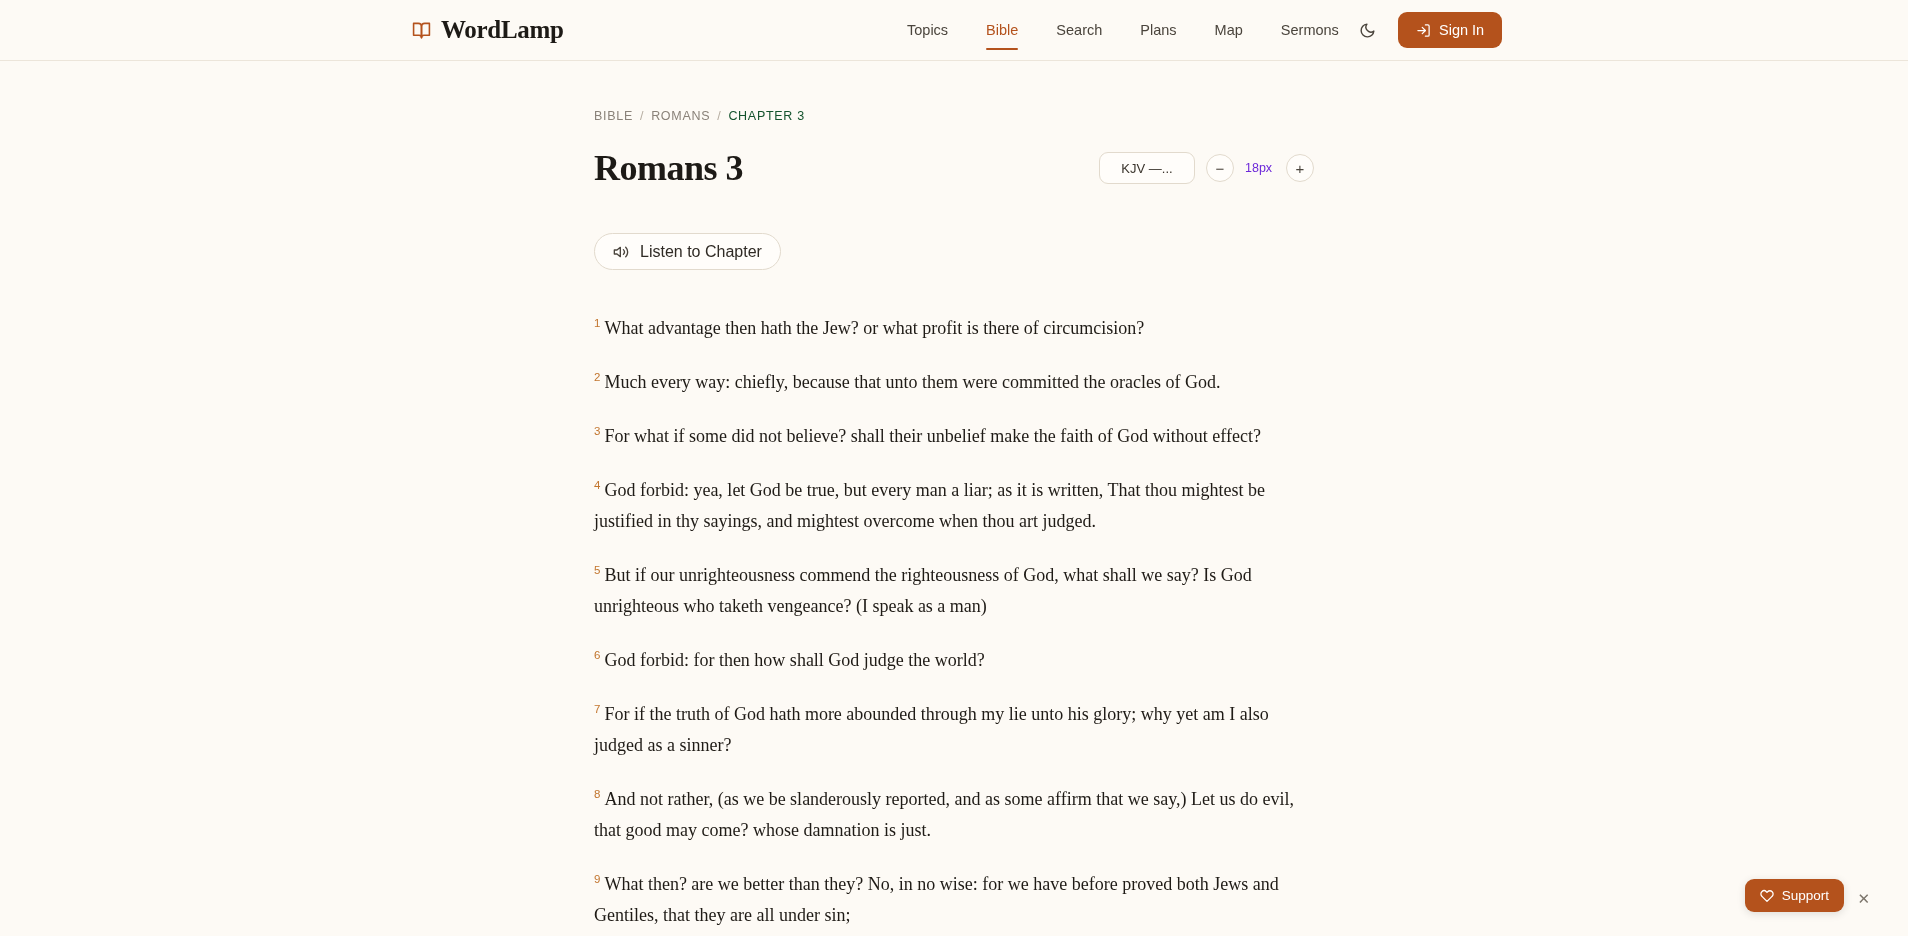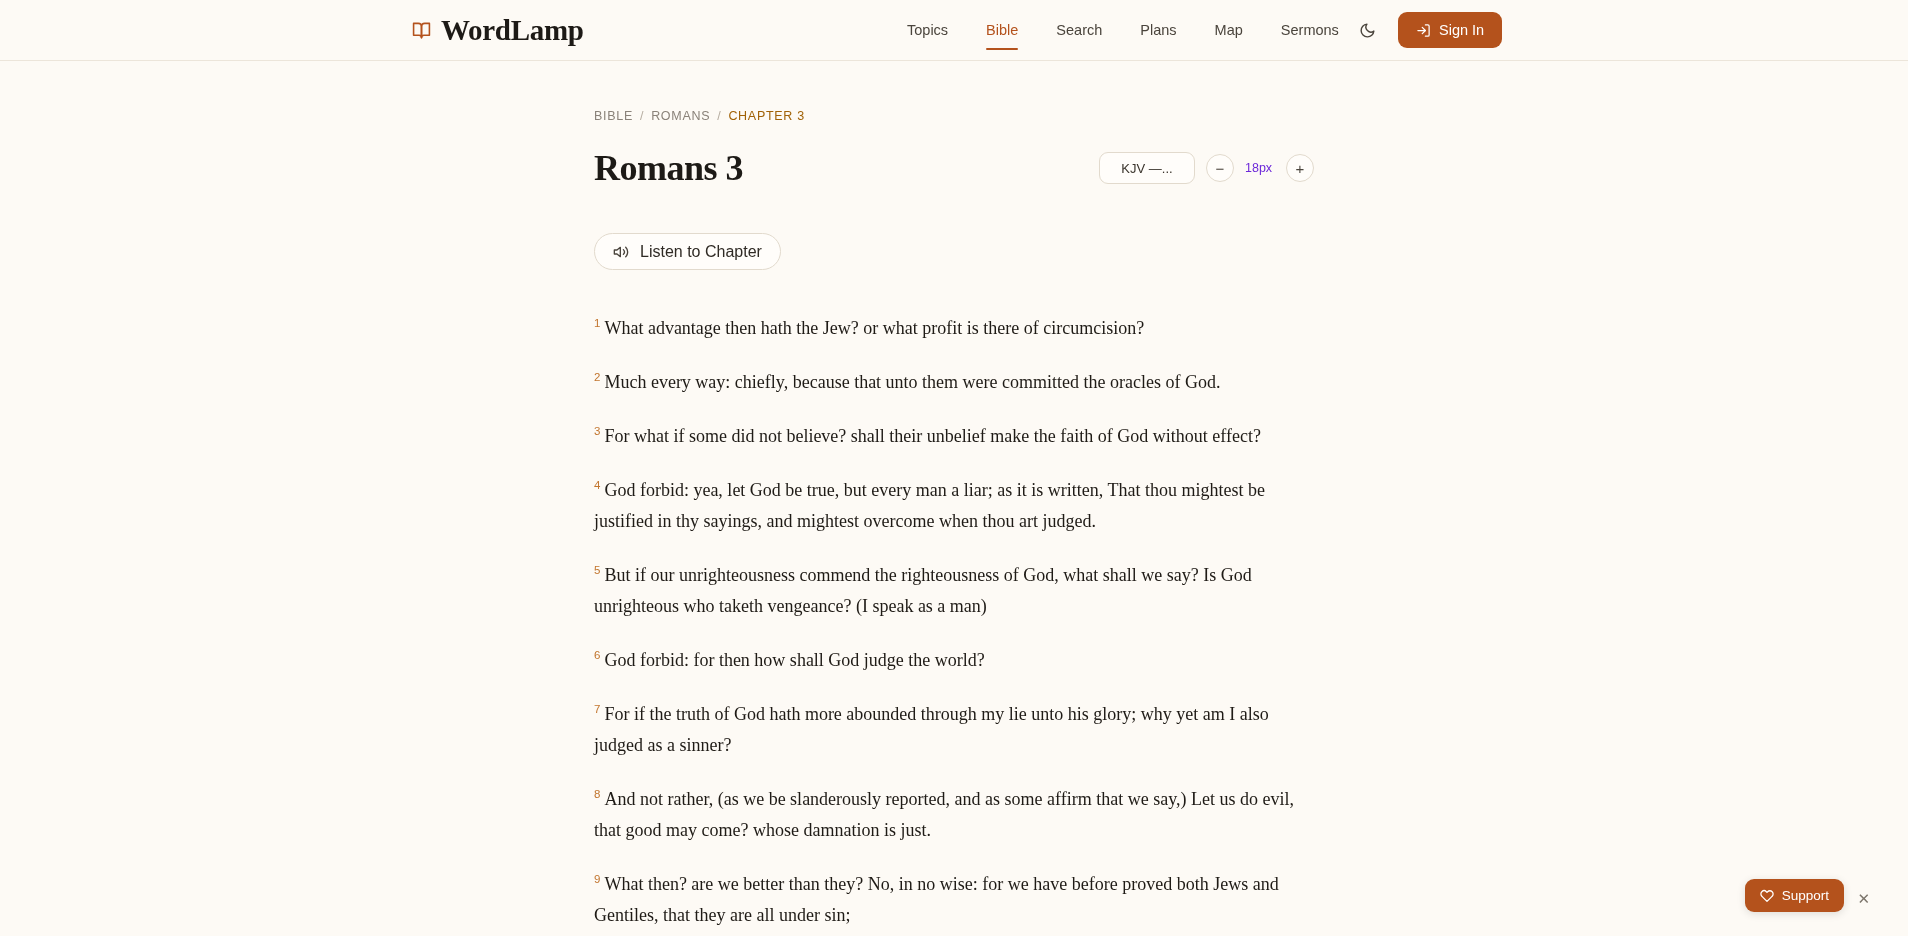--- a/index.html
+++ b/index.html
@@ -23,21 +23,21 @@
   .brand {
     display: flex;
     align-items: center;
     gap: 10px;
     position: absolute;
     left: 412px;
   }
   .brand-icon { color: #b4521c; display: flex; align-items: center; }
   .brand-name {
     font-family: "Liberation Serif", serif;
-    font-size: 29px;
+    font-size: 25px;
     font-weight: bold;
     color: #1d1a16;
     letter-spacing: -0.3px;
   }
   .nav {
     position: absolute;
     left: 888px;
     display: flex;
     align-items: center;
     gap: 0px;
@@ -97,21 +97,21 @@
   }
   .breadcrumb {
     font-size: 12.5px;
     letter-spacing: 0.7px;
     color: #8a8279;
     display: flex;
     gap: 7px;
     align-items: center;
   }
   .breadcrumb .crumb { cursor: pointer; }
-  .breadcrumb .crumb.current { color: #a16207; cursor: default; }
+  .breadcrumb .crumb.current { color: #14532d; cursor: default; }
   .breadcrumb .sep { color: #b6ada1; }
 
   .title-row {
     display: flex;
     align-items: center;
     justify-content: space-between;
     margin-top: 24px;
   }
   .chapter-title {
     font-family: "Liberation Serif", serif;

